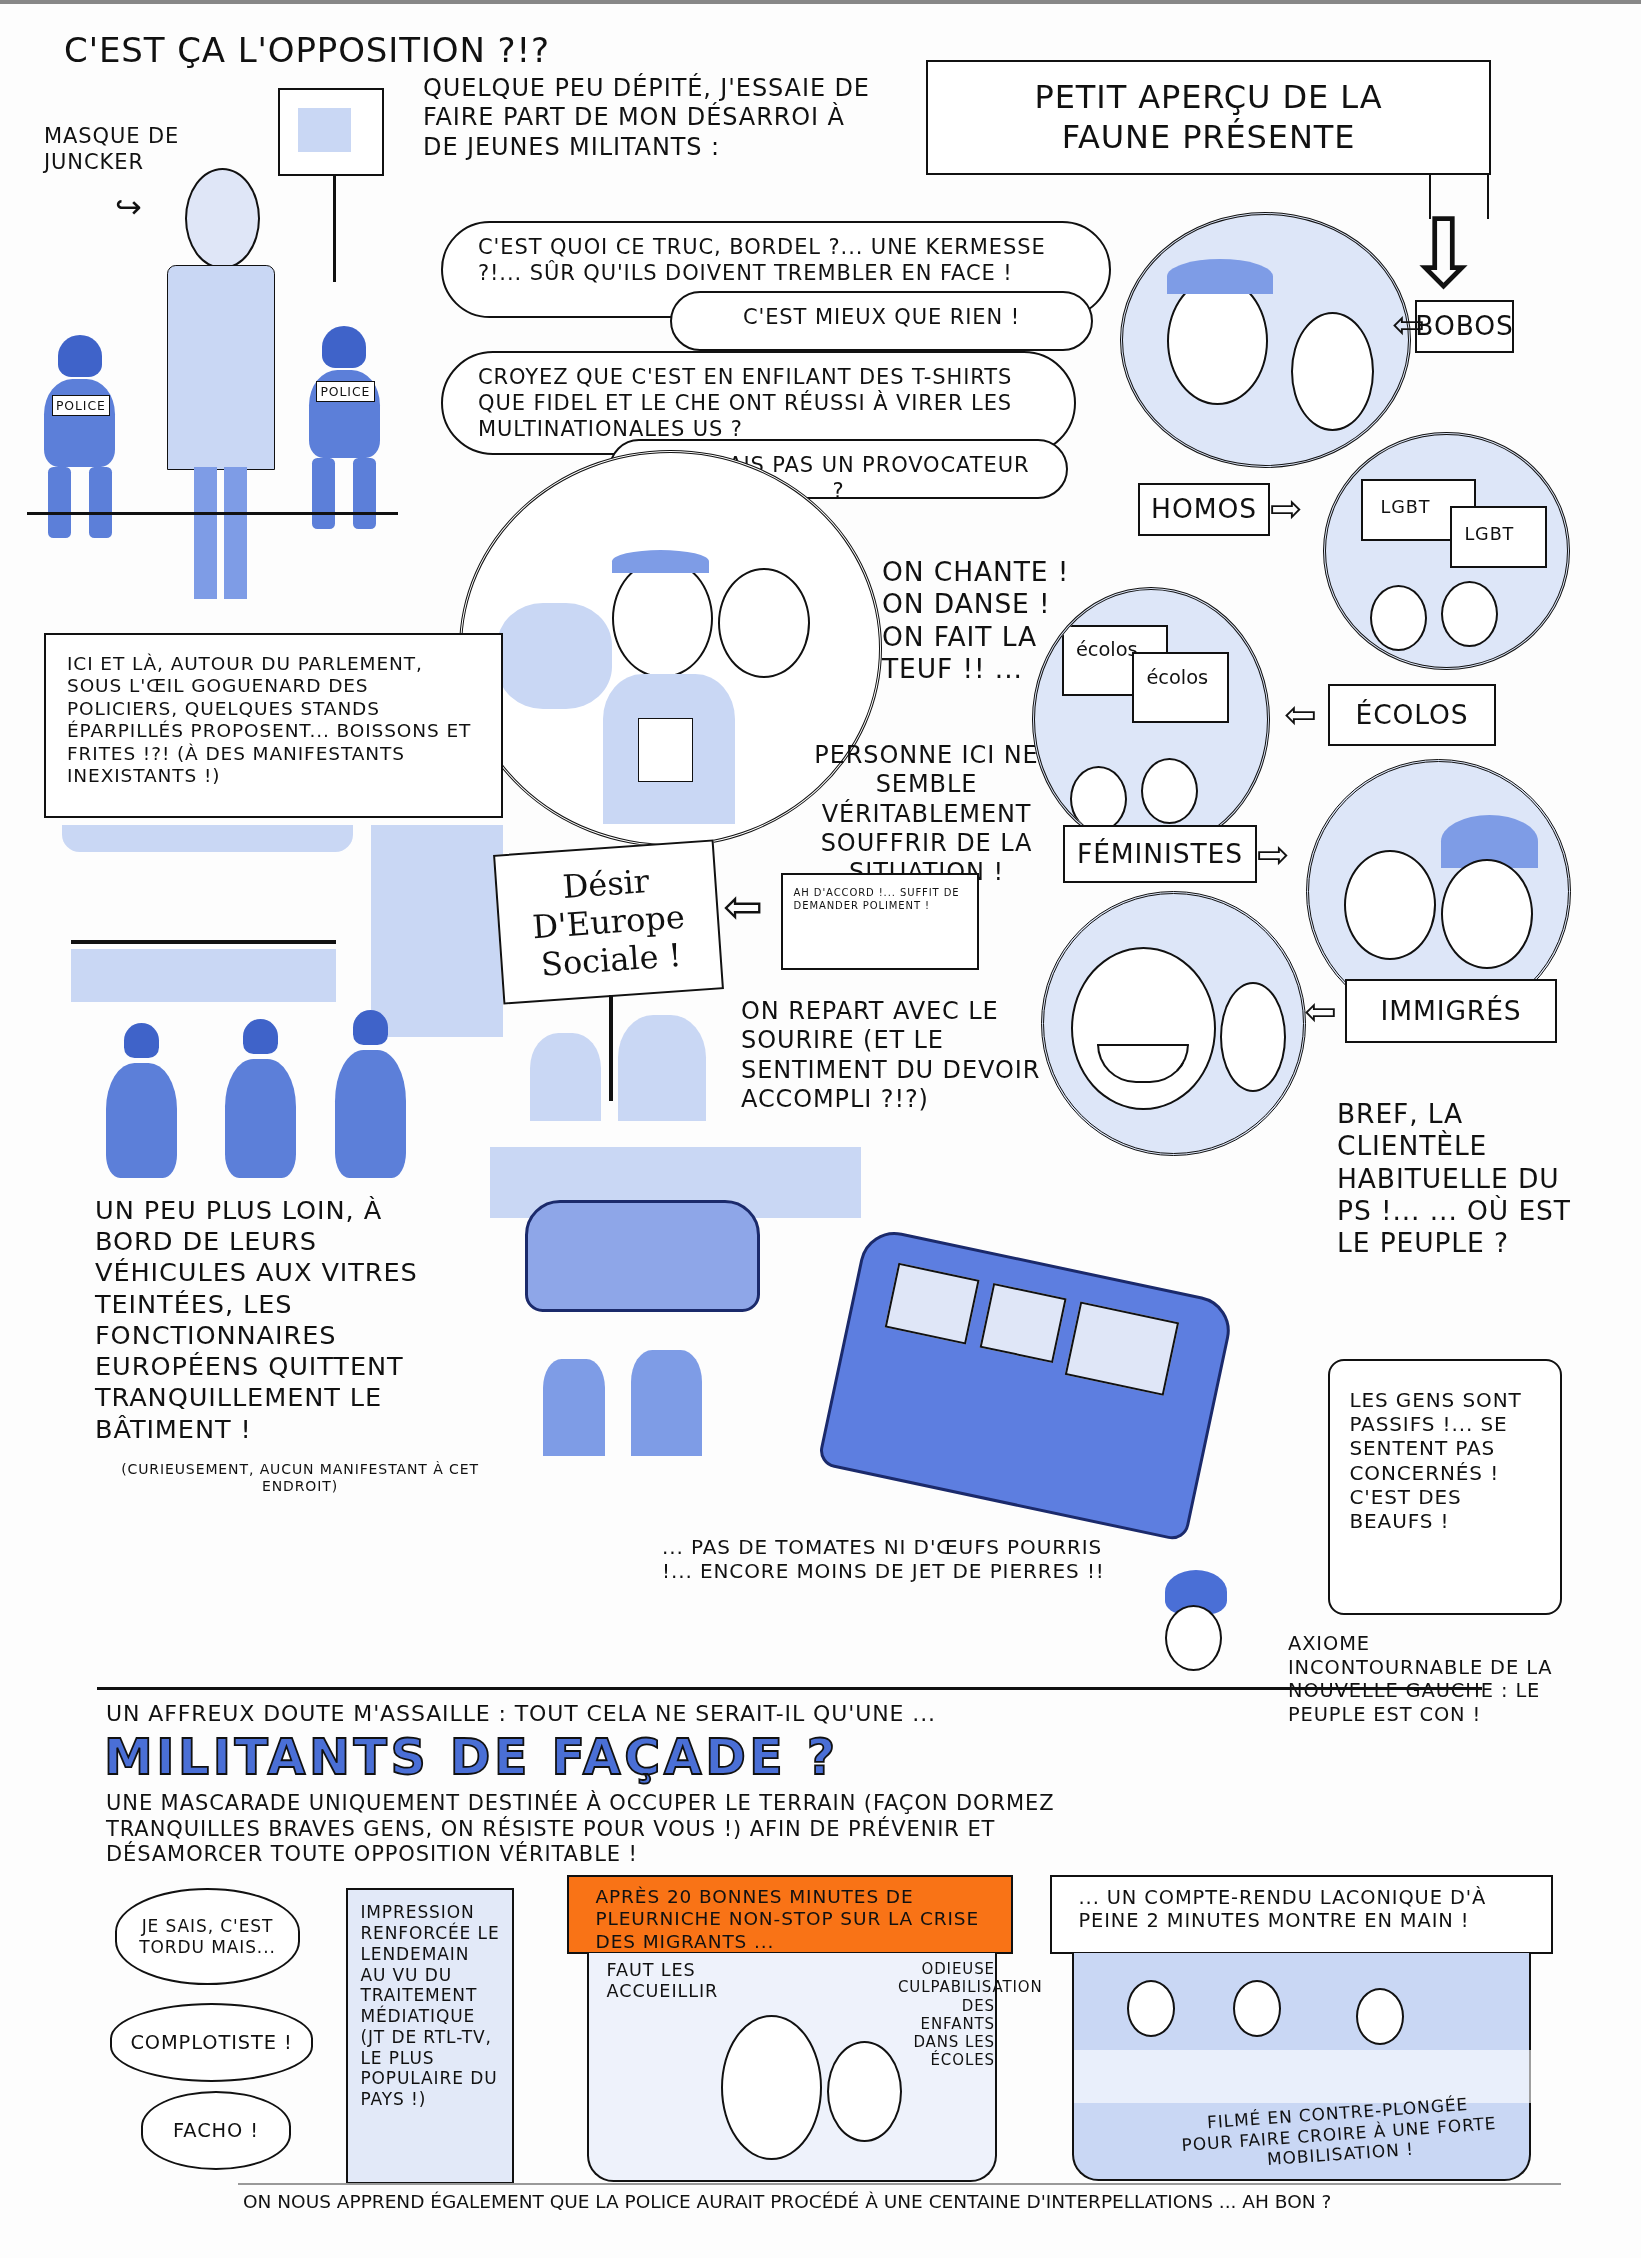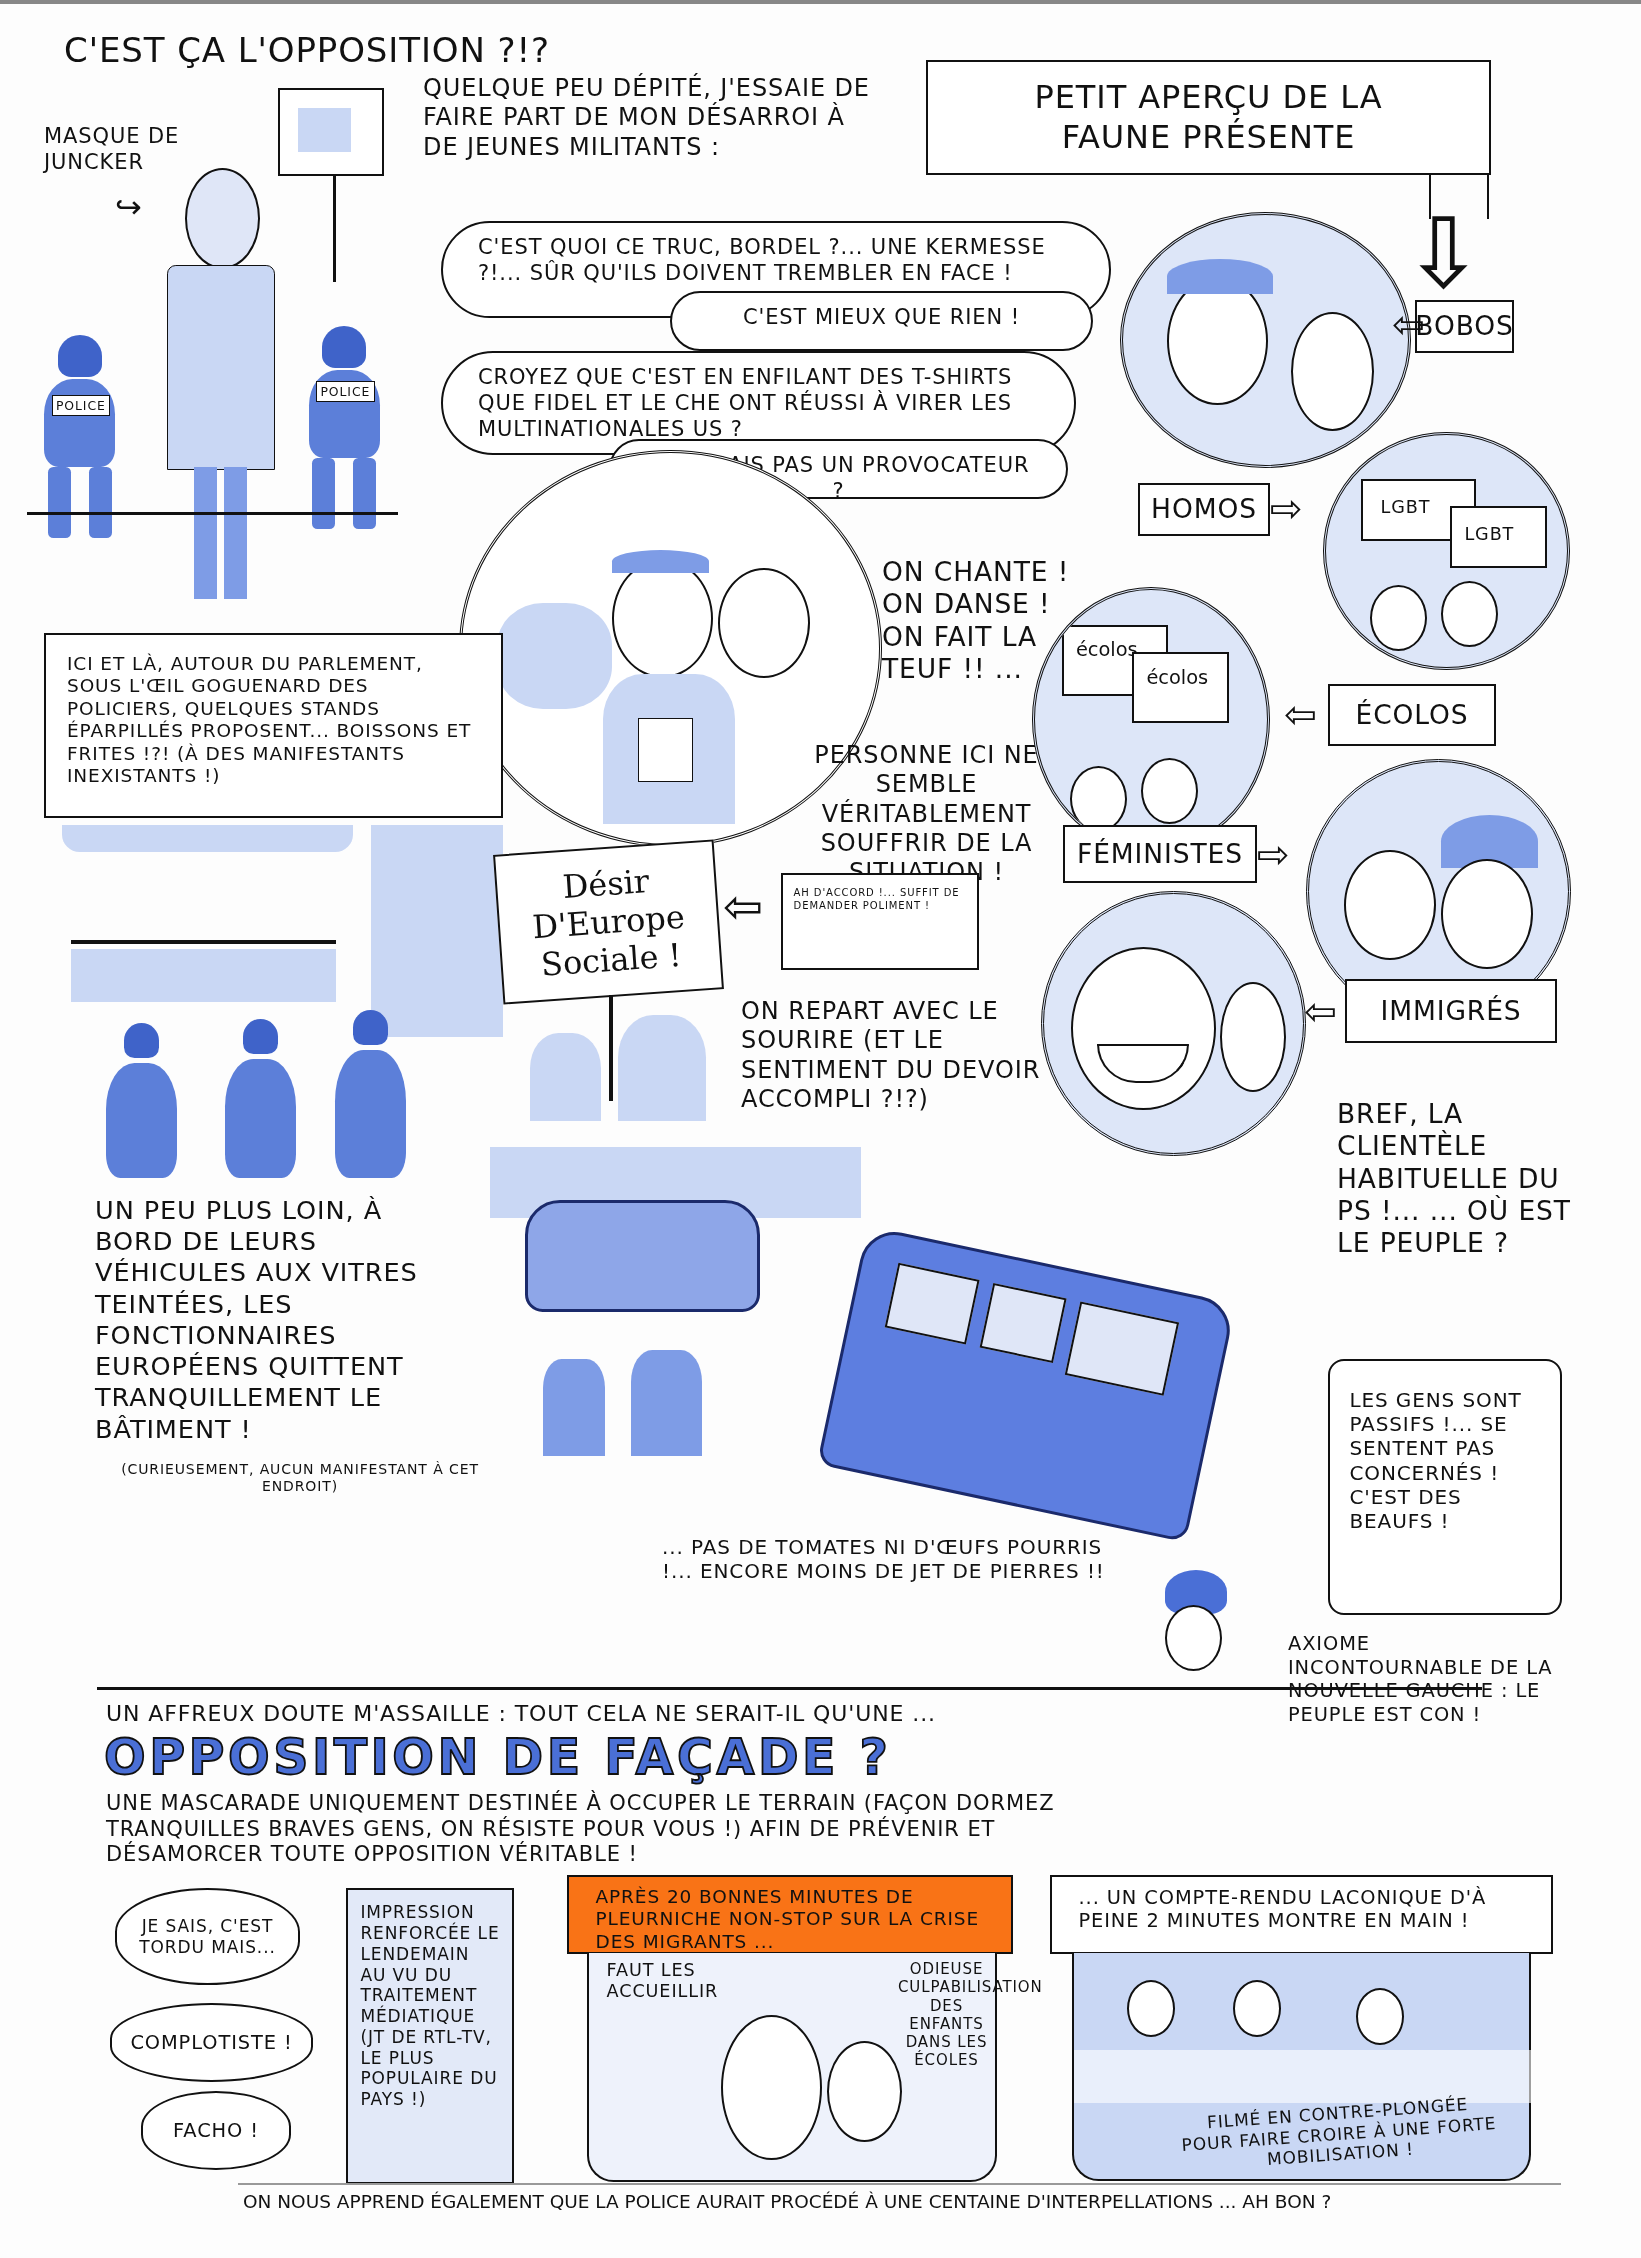--- a/index.html
+++ b/index.html
@@ -183,39 +183,39 @@
 </div>
 <div class="van" style="left:838px;top:1262px;width:371px;height:238px;transform:rotate(12deg);">
   <div class="abs" style="left:35px;top:26.5px;width:79px;height:62px;background:#dfe6f7;border:2.6px solid #111;"></div>
   <div class="abs" style="left:132px;top:26.5px;width:71px;height:62px;background:#dfe6f7;border:2.6px solid #111;"></div>
   <div class="abs" style="left:221px;top:26.5px;width:97px;height:71px;background:#dfe6f7;border:2.6px solid #111;"></div>
 </div>
 <div class="abs hand" style="left:662px;top:1535px;width:459px;font-size:20px;">... PAS DE TOMATES NI D'ŒUFS POURRIS !... ENCORE MOINS DE JET DE PIERRES !!</div>
 
 <div class="abs" style="left:97px;top:1687px;width:1385px;height:2.6px;background:#111;"></div>
 <div class="abs hand" style="left:106px;top:1701px;width:970px;font-size:22px;">UN AFFREUX DOUTE M'ASSAILLE : TOUT CELA NE SERAIT-IL QU'UNE ...</div>
-<div class="abs title-big" style="left:104px;top:1729px;font-size:49px;">OPPOSITION DE FAÇADE ?</div>
+<div class="abs title-big" style="left:104px;top:1729px;font-size:49px;">MILITANTS DE FAÇADE ?</div>
 <div class="abs hand" style="left:106px;top:1791px;width:953px;font-size:21px;">UNE MASCARADE UNIQUEMENT DESTINÉE À OCCUPER LE TERRAIN (FAÇON DORMEZ TRANQUILLES BRAVES GENS, ON RÉSISTE POUR VOUS !) AFIN DE PRÉVENIR ET DÉSAMORCER TOUTE OPPOSITION VÉRITABLE !</div>
 
 <div class="bubble hand" style="left:115px;top:1888px;width:185px;height:97px;font-size:17px;padding:8.8px;">JE SAIS, C'EST TORDU MAIS...</div>
 <div class="bubble hand" style="left:110px;top:2003px;width:203px;height:79px;font-size:19.4px;">COMPLOTISTE !</div>
 <div class="bubble hand" style="left:141px;top:2091px;width:150px;height:79px;font-size:19.4px;">FACHO !</div>
 
 <div class="panel" style="left:346px;top:1888px;width:168px;height:296px;background:#e2e9f8;padding:12.4px;">
   <div class="hand" style="font-size:17px;">IMPRESSION RENFORCÉE LE LENDEMAIN AU VU DU TRAITEMENT MÉDIATIQUE (JT DE RTL-TV, LE PLUS POPULAIRE DU PAYS !)</div>
 </div>
 
 <div class="panel" style="left:567px;top:1875px;width:446px;height:79px;background:#f97316;padding:8.8px 26.5px;">
   <div class="hand" style="font-size:18.5px;">APRÈS 20 BONNES MINUTES DE PLEURNICHE NON-STOP SUR LA CRISE DES MIGRANTS ...</div>
 </div>
 <div class="panel" style="left:587px;top:1953px;width:410px;height:229px;background:#eef2fb;border-top:none;border-radius:0 0 26.5px 26.5px;">
   <div class="abs hand" style="left:17.6px;top:7px;width:132px;font-size:17.6px;">FAUT LES ACCUEILLIR</div>
   <div class="face" style="left:132px;top:62px;width:97px;height:141px;"></div>
   <div class="face" style="left:238px;top:88px;width:71px;height:97px;"></div>
-  <div class="abs hand" style="left:309px;top:7px;width:97px;font-size:15px;text-align:center;">ODIEUSE CULPABILISATION DES ENFANTS DANS LES ÉCOLES</div>
+  <div class="abs hand" style="left:309px;top:7px;width:97px;font-size:15px;text-align:right;">ODIEUSE CULPABILISATION DES ENFANTS DANS LES ÉCOLES</div>
 </div>
 
 <div class="panel" style="left:1050px;top:1875px;width:503px;height:79px;background:#fff;padding:8.8px 26.5px;">
   <div class="hand" style="font-size:19.4px;">... UN COMPTE-RENDU LACONIQUE D'À PEINE 2 MINUTES MONTRE EN MAIN !</div>
 </div>
 <div class="panel" style="left:1072px;top:1953px;width:459px;height:228px;background:#c9d7f4;border-top:none;border-radius:0 0 26.5px 26.5px;">
   <div class="face" style="left:53px;top:26.5px;width:44px;height:53px;"></div>
   <div class="face" style="left:159px;top:26.5px;width:44px;height:53px;"></div>
   <div class="face" style="left:282px;top:35px;width:44px;height:53px;"></div>
   <div class="abs" style="left:0;top:97px;width:459px;height:53px;background:#fff;opacity:.6;"></div>

